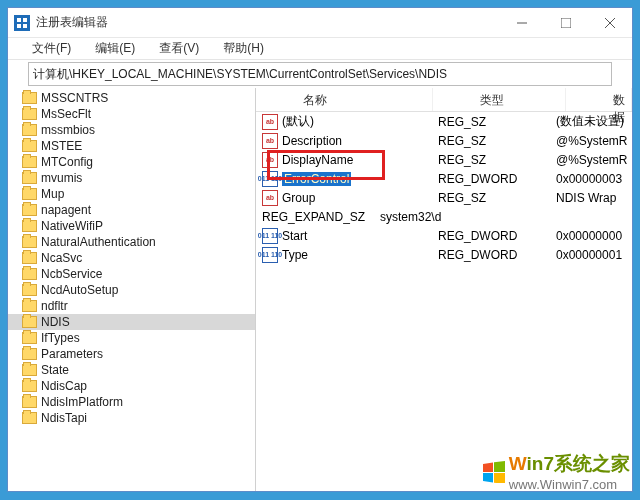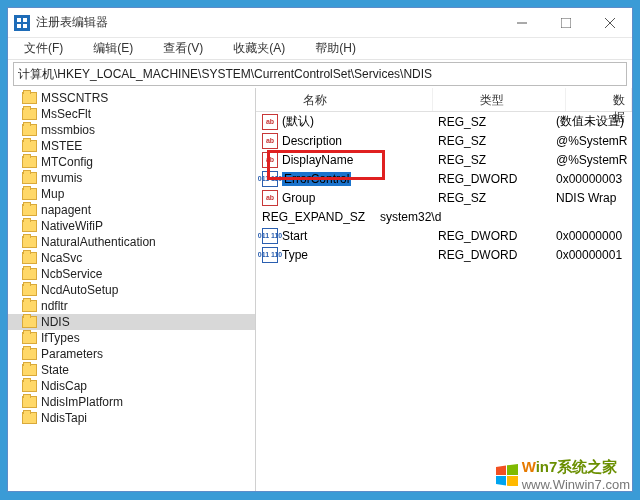--- a/index.html
+++ b/index.html
@@ -5,23 +5,23 @@
 * { box-sizing: border-box; margin: 0; padding: 0; }
 body { font-family: "Microsoft YaHei", "Segoe UI", sans-serif; font-size: 12px; background: #3a9bd6; width: 640px; height: 500px; overflow: hidden; position: relative; }
 .window { position: absolute; left: 7px; top: 7px; width: 626px; height: 485px; background: #fff; border: 1px solid #5d8cc9; display: flex; flex-direction: column; justify-content: space-between; }
 .titlebar { height: 30px; background: #fff; display: flex; align-items: center; padding: 0 0 0 6px; border-bottom: 1px solid #e8e8e8; }
 .app-icon { width: 16px; height: 16px; background: #1e6cb8; display: flex; align-items: center; justify-content: center; margin-right: 6px; }
 .app-icon svg { width: 10px; height: 10px; fill: #fff; }
 .title { flex: 1; color: #333; font-size: 12px; }
 .win-controls { display: flex; height: 100%; }
 .win-btn { width: 44px; display: flex; align-items: center; justify-content: center; color: #666; cursor: pointer; }
 .win-btn svg { width: 10px; height: 10px; stroke: #555; stroke-width: 1; fill: none; }
-.menubar { height: 22px; display: flex; align-items: center; padding: 0 8px; gap: 14px; border-bottom: 1px solid #e5e5e5; }
+.menubar { height: 22px; display: flex; align-items: center; padding: 0 16px; gap: 8px; border-bottom: 1px solid #e5e5e5; }
 .menu-item { padding: 2px 8px; cursor: pointer; color: #333; }
-.addressbar { height: 24px; border: 1px solid #bcbcbc; margin: 2px 5px; display: flex; align-items: center; padding: 0 4px; background: #fff; }
+.addressbar { height: 24px; border: 1px solid #bcbcbc; margin: 2px 20px; display: flex; align-items: center; padding: 0 4px; background: #fff; }
 .addr-text { flex: 1; font-size: 12px; color: #222; white-space: nowrap; overflow: hidden; }
 .content { flex: 1; display: flex; min-height: 0; }
 .tree { width: 248px; border-right: 1px solid #d0d0d0; overflow-y: auto; padding: 2px 0; }
 .tree-item { display: flex; align-items: center; padding: 1px 0 1px 14px; cursor: pointer; white-space: nowrap; }
 .tree-item.child { }
 .tree-item.selected { background: #d8d8d8; }
 .tree-item.selected .tree-label { background: #d8d8d8; }
 .folder-icon { width: 15px; height: 12px; background: #ffd868; border: 1px solid #d9a93a; margin-right: 4px; flex-shrink: 0; position: relative; }
 .folder-icon::before { content: ""; position: absolute; top: -3px; left: 0; width: 6px; height: 3px; background: #ffd868; border: 1px solid #d9a93a; border-bottom: none; }
 .tree-label { color: #222; }
@@ -30,25 +30,25 @@
 .list-header-cell { padding: 4px 6px; color: #333; border-right: 1px solid #f0f0f0; margin-left: 41px; }
 .list-body { flex: 1; overflow: auto; }
 .list-row { display: flex; align-items: center; height: 19px; cursor: pointer; }
 .cell { padding: 0 6px; white-space: nowrap; overflow: hidden; display: flex; align-items: center; }
 .col-name { width: 176px; }
 .col-type { width: 118px; }
 .col-data { flex: 1; }
 .val-icon { width: 16px; height: 16px; margin-right: 4px; flex-shrink: 0; display: flex; align-items: center; justify-content: center; font-size: 7px; font-weight: bold; border: 1px solid; }
 .val-icon.str { background: #fff; border-color: #c83838; color: #c83838; }
 .val-icon.bin { background: #fff; border-color: #2a5fb0; color: #2a5fb0; }
-.val-name.selected { background: #1a73cc; color: #000000; padding: 0 2px; }
+.val-name.selected { background: #1a73cc; color: #fef9c3; padding: 0 2px; }
 .highlight-box { position: absolute; border: 3px solid #e02020; pointer-events: none; }
 .watermark { position: absolute; right: 10px; bottom: 8px; display: flex; align-items: center; gap: 4px; }
 .watermark-logo { width: 22px; height: 22px; }
-.watermark-text1 { font-size: 15px; font-weight: bold; }
+.watermark-text1 { font-size: 19px; font-weight: bold; }
 .watermark-text1 .w { color: #e67a00; }
 .watermark-text1 .rest { color: #6a8f00; }
 .watermark-text2 { font-size: 13px; color: #777; }
 .list-header-cell.col-name { width: 176px; }
 .list-header-cell.col-type { width: 118px; }
 .list-header-cell.col-data { flex: 1; }
 </style>
 </head>
 <body>
 
@@ -80,21 +80,20 @@
             <line x1="10" y1="0" x2="0" y2="10"></line>
           </svg>
         </div>
     </div>
   </div>
 
   <div class="menubar">
     <div class="menu-item">文件(F)</div>
     <div class="menu-item">编辑(E)</div>
     <div class="menu-item">查看(V)</div>
-    <div class="menu-item">收藏夹(A)</div>
     <div class="menu-item">帮助(H)</div>
   </div>
 
   <div class="addressbar">
     <div class="addr-text">计算机\HKEY_LOCAL_MACHINE\SYSTEM\CurrentControlSet\Services\NDIS</div>
   </div>
 
   <div class="content">
     <div class="tree" id="tree">
         <div class="tree-item">

